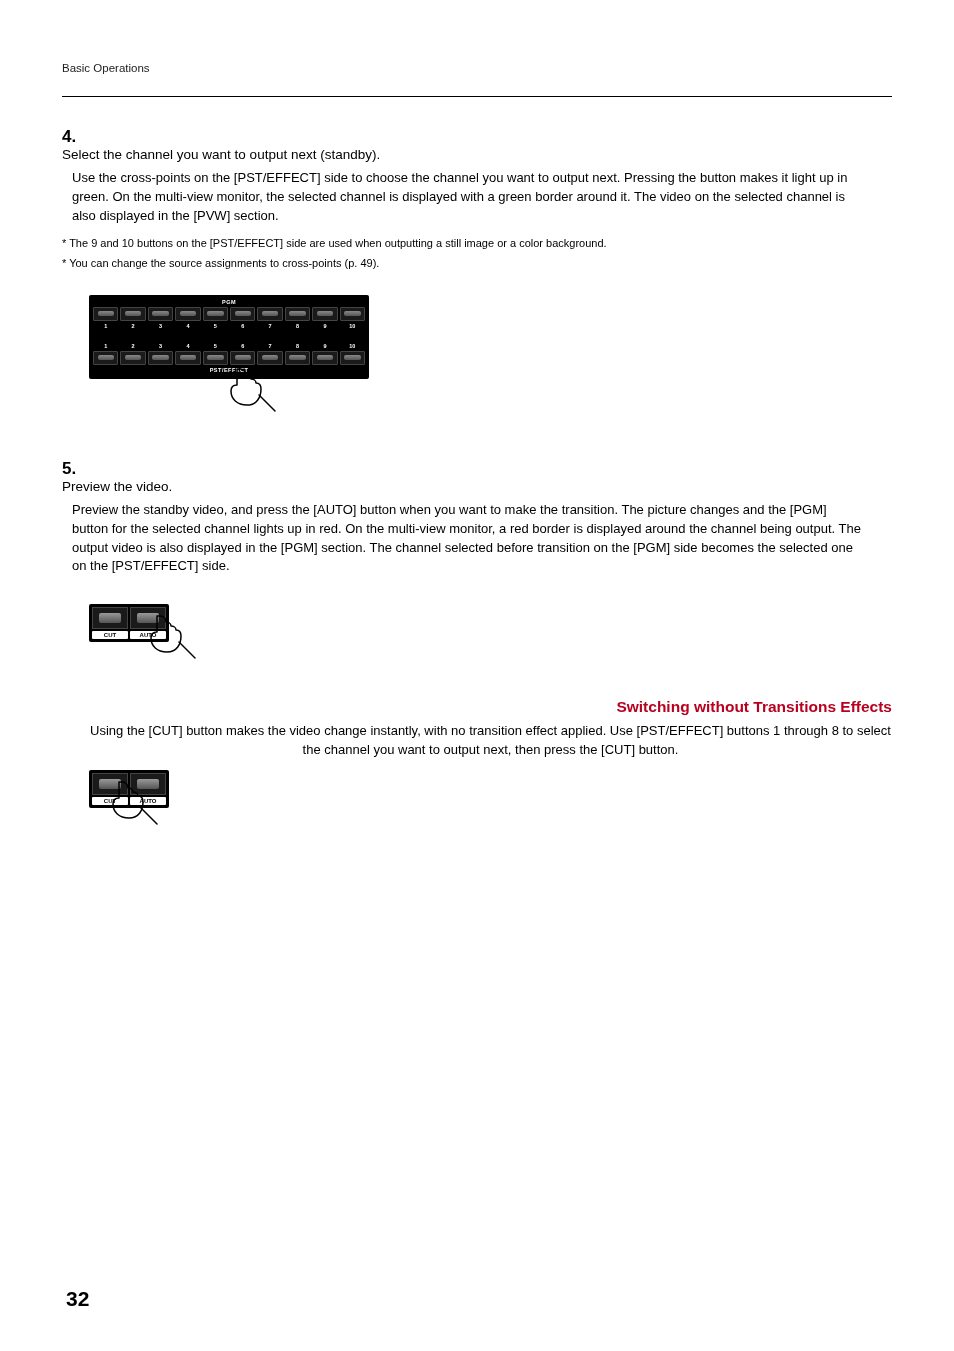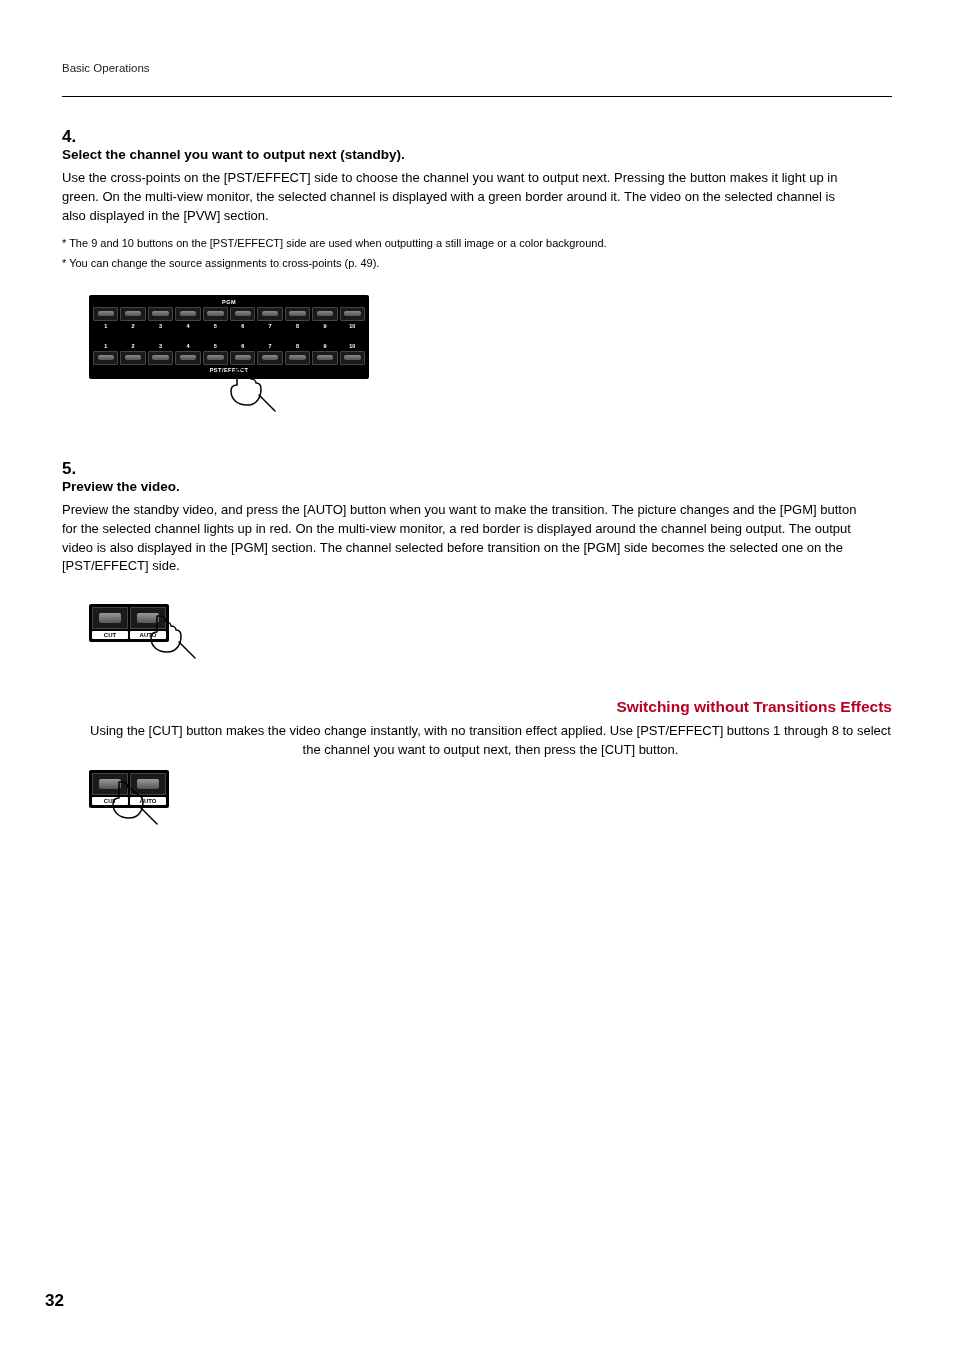--- a/index.html
+++ b/index.html
@@ -30,48 +30,49 @@
     font-weight: bold;
     font-size: 17px;
     color: #000;
   }
   .step-content {
     display: inline-block;
     vertical-align: top;
     width: calc(100% - 30px);
   }
   .step-title {
-    font-weight: bold;
+    font-weight: normal;
     font-size: 13.5px;
     margin-bottom: 7px;
   }
   .step-body {
     font-size: 13px;
     line-height: 1.45;
     margin-bottom: 8px;
+    margin-left: 10px;
   }
   .note {
     font-size: 11px;
     line-height: 1.7;
     margin-bottom: 2px;
   }
   .note::before { content: "*  "; }
   .subheading {
     color: #b8001f;
     font-weight: bold;
     font-size: 15.5px;
     margin: 24px 0 6px 0;
     text-align: right;
   }
   .page-num {
     position: absolute;
     bottom: 40px;
-    left: 45px;
-    font-weight: bold;
-    font-size: 17px;
+    left: 66px;
+    font-weight: bold;
+    font-size: 21px;
   }
   
   .panel-wrap { margin: 10px 0 20px 27px; }
   .xpoint-panel {
     background: #000;
     width: 280px;
     padding: 4px 4px 6px 4px;
     border-radius: 2px;
     position: relative;
   }

